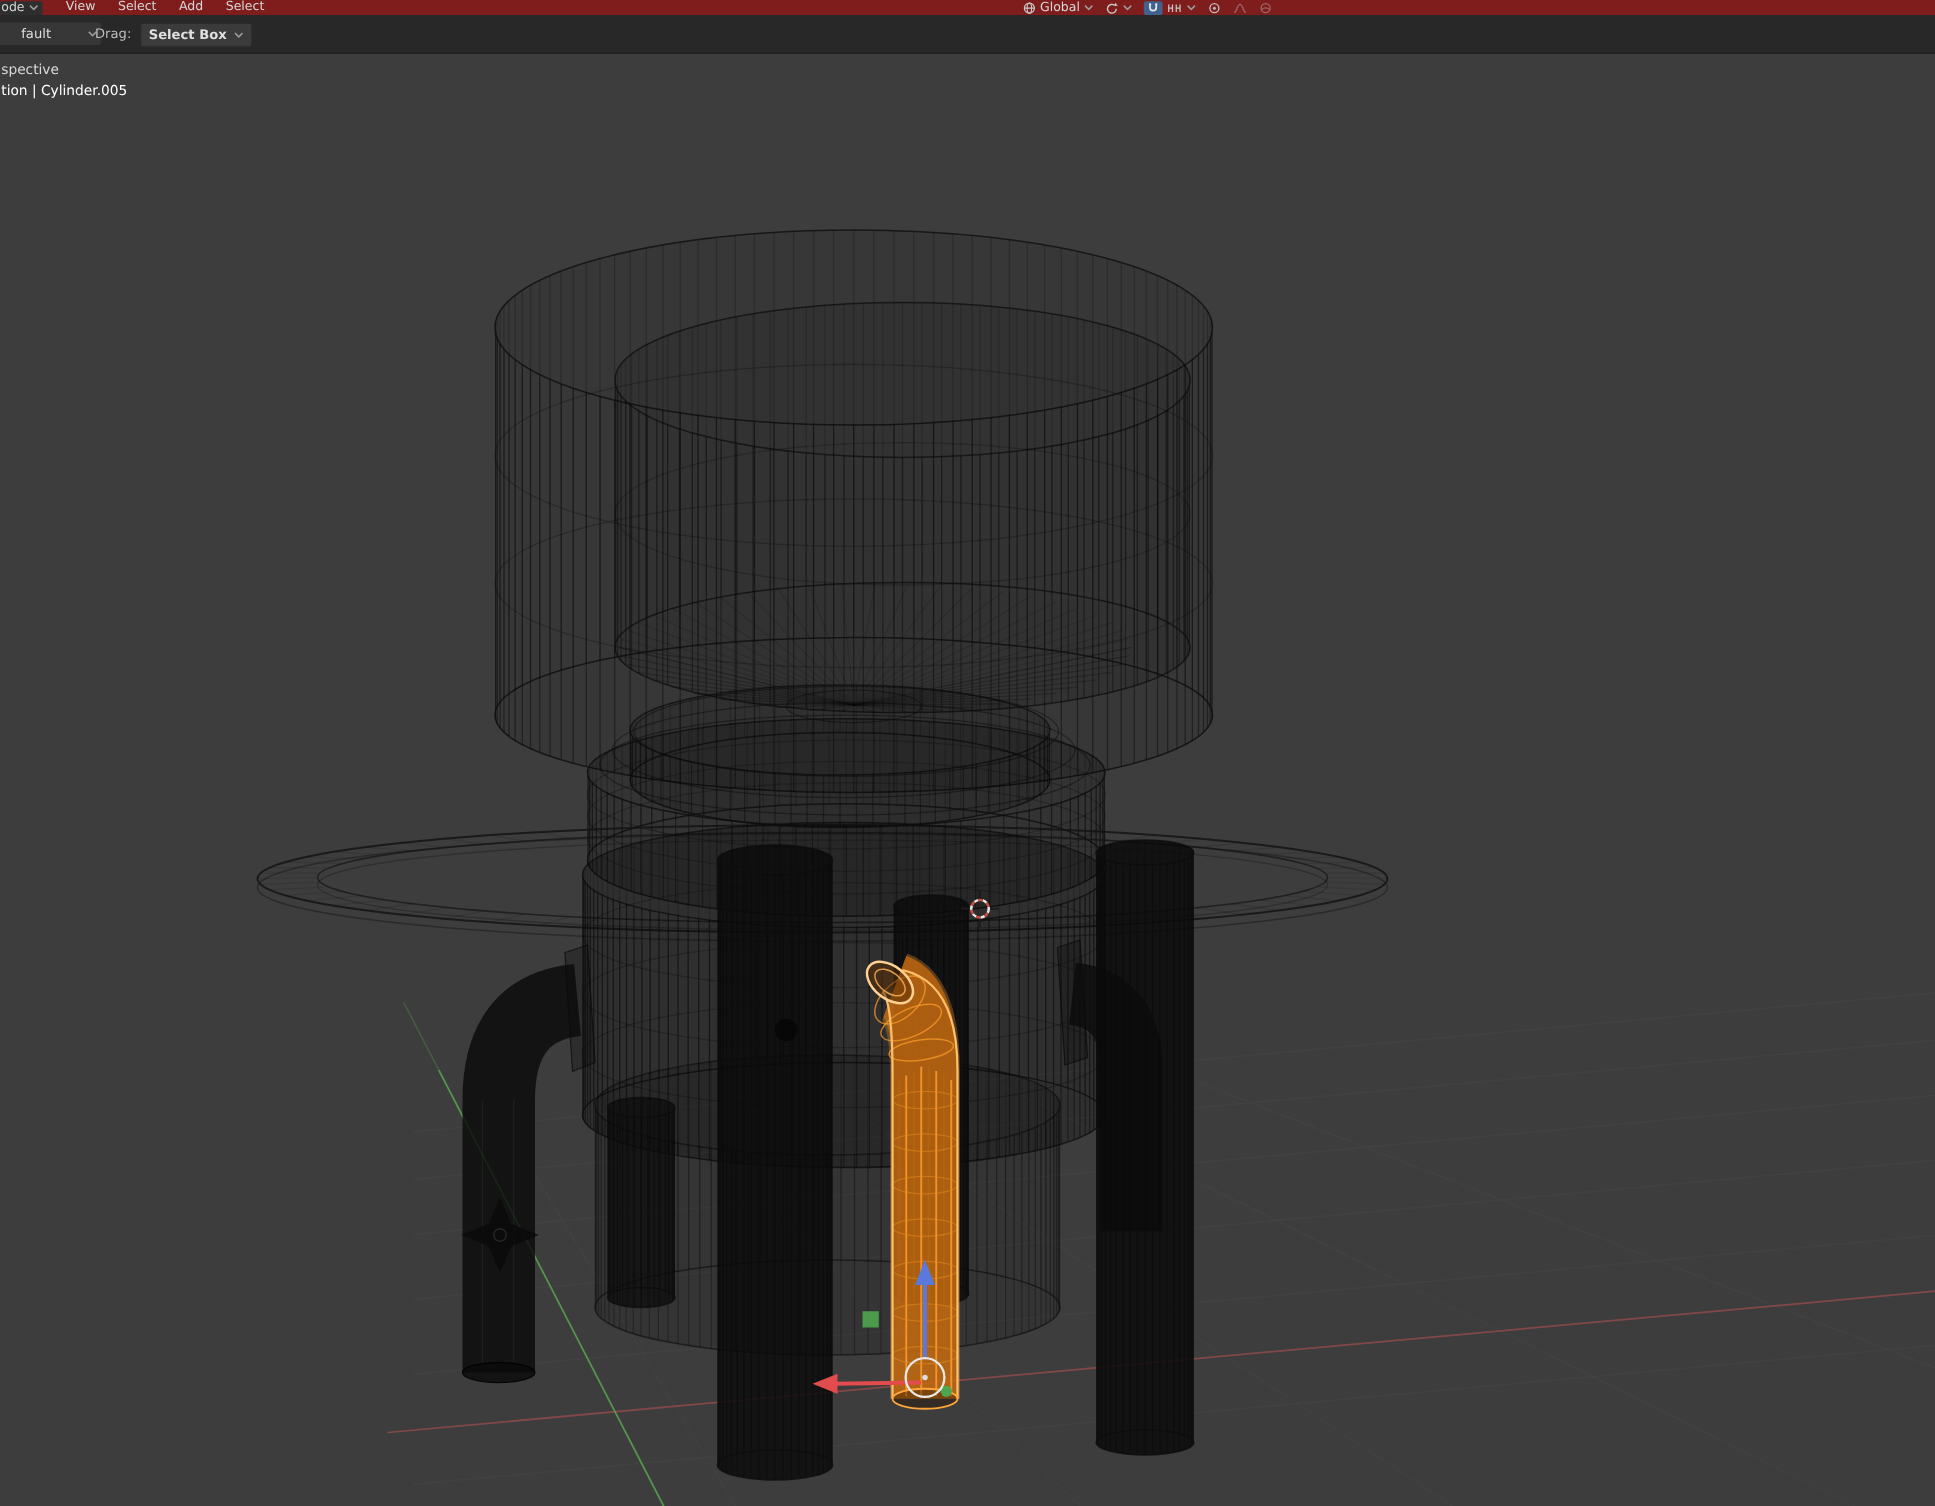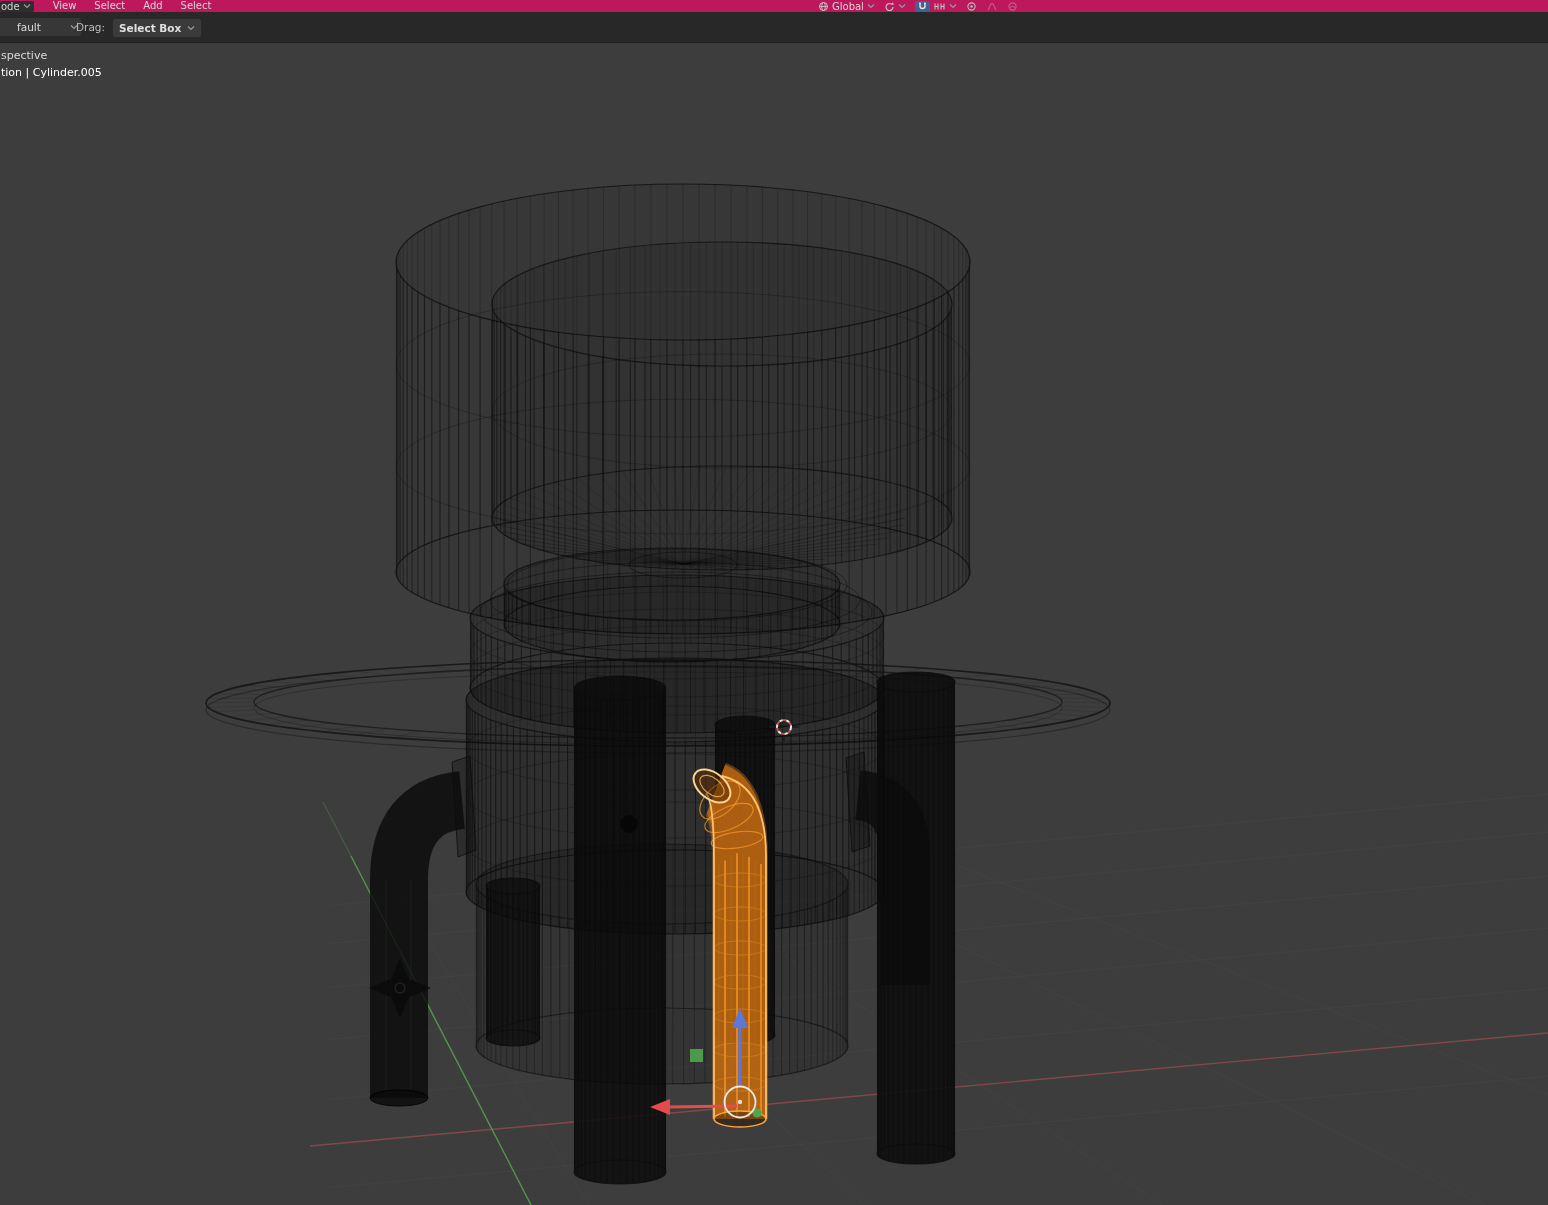--- a/index.html
+++ b/index.html
@@ -4,21 +4,21 @@
 <style>
   html,body{margin:0;padding:0;}
   body{
     width:1548px;height:1205px;overflow:hidden;position:relative;
     background:#3d3d3d;font-family:"DejaVu Sans","Liberation Sans",sans-serif;
     -webkit-font-smoothing:antialiased;
   }
   
   .topbar{
     position:absolute;top:0;left:0;right:0;height:12px;
-    background:#be185d;z-index:30;display:flex;align-items:center;
+    background:#7f1d1d;z-index:30;display:flex;align-items:center;
     font-size:10px;color:#d6d6d6;
   }
   .mode-dd{
     display:flex;align-items:center;gap:3px;height:11px;
     background:#2e2e2e;border-radius:2px;padding:0 3px 0 1px;margin-right:10px;
     cursor:default;
   }
   .menu{padding:12px 9px;line-height:12px;cursor:default;}
   .r1-right{
     position:absolute;left:818px;top:0;height:12px;

